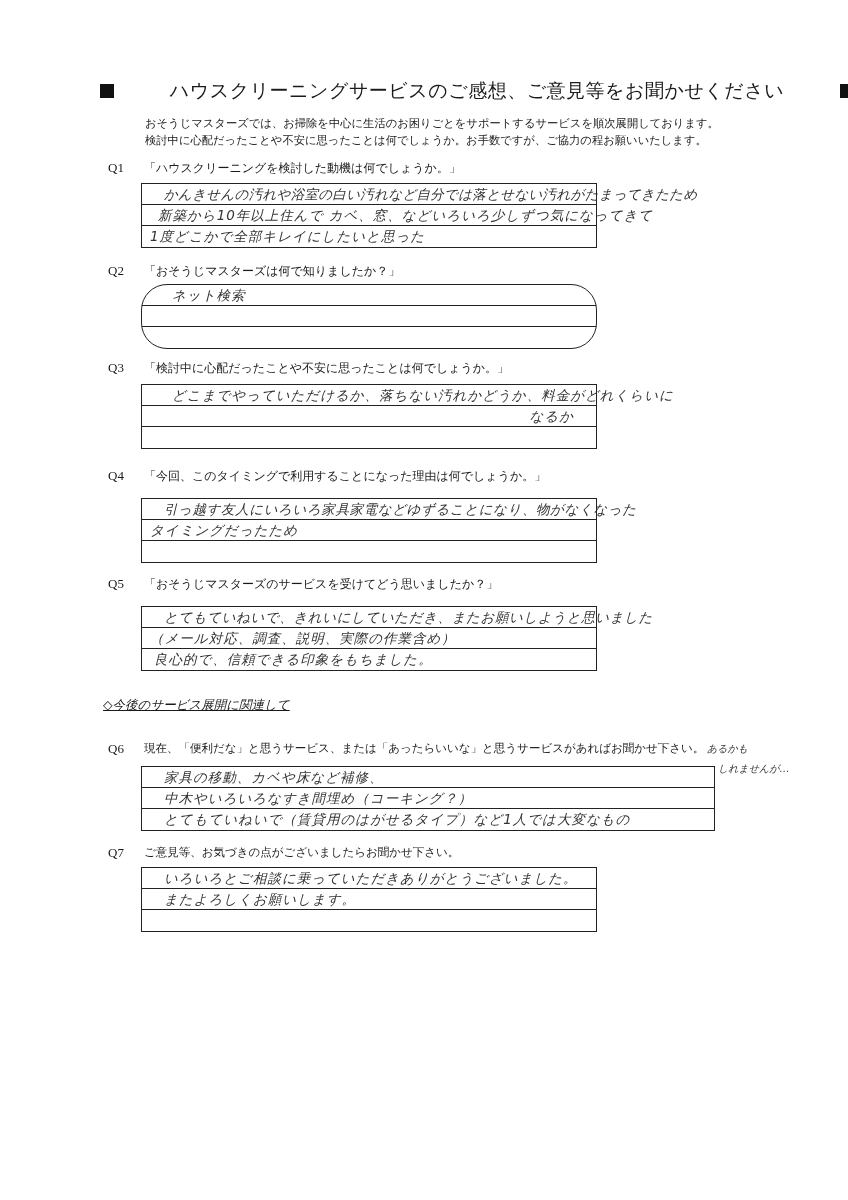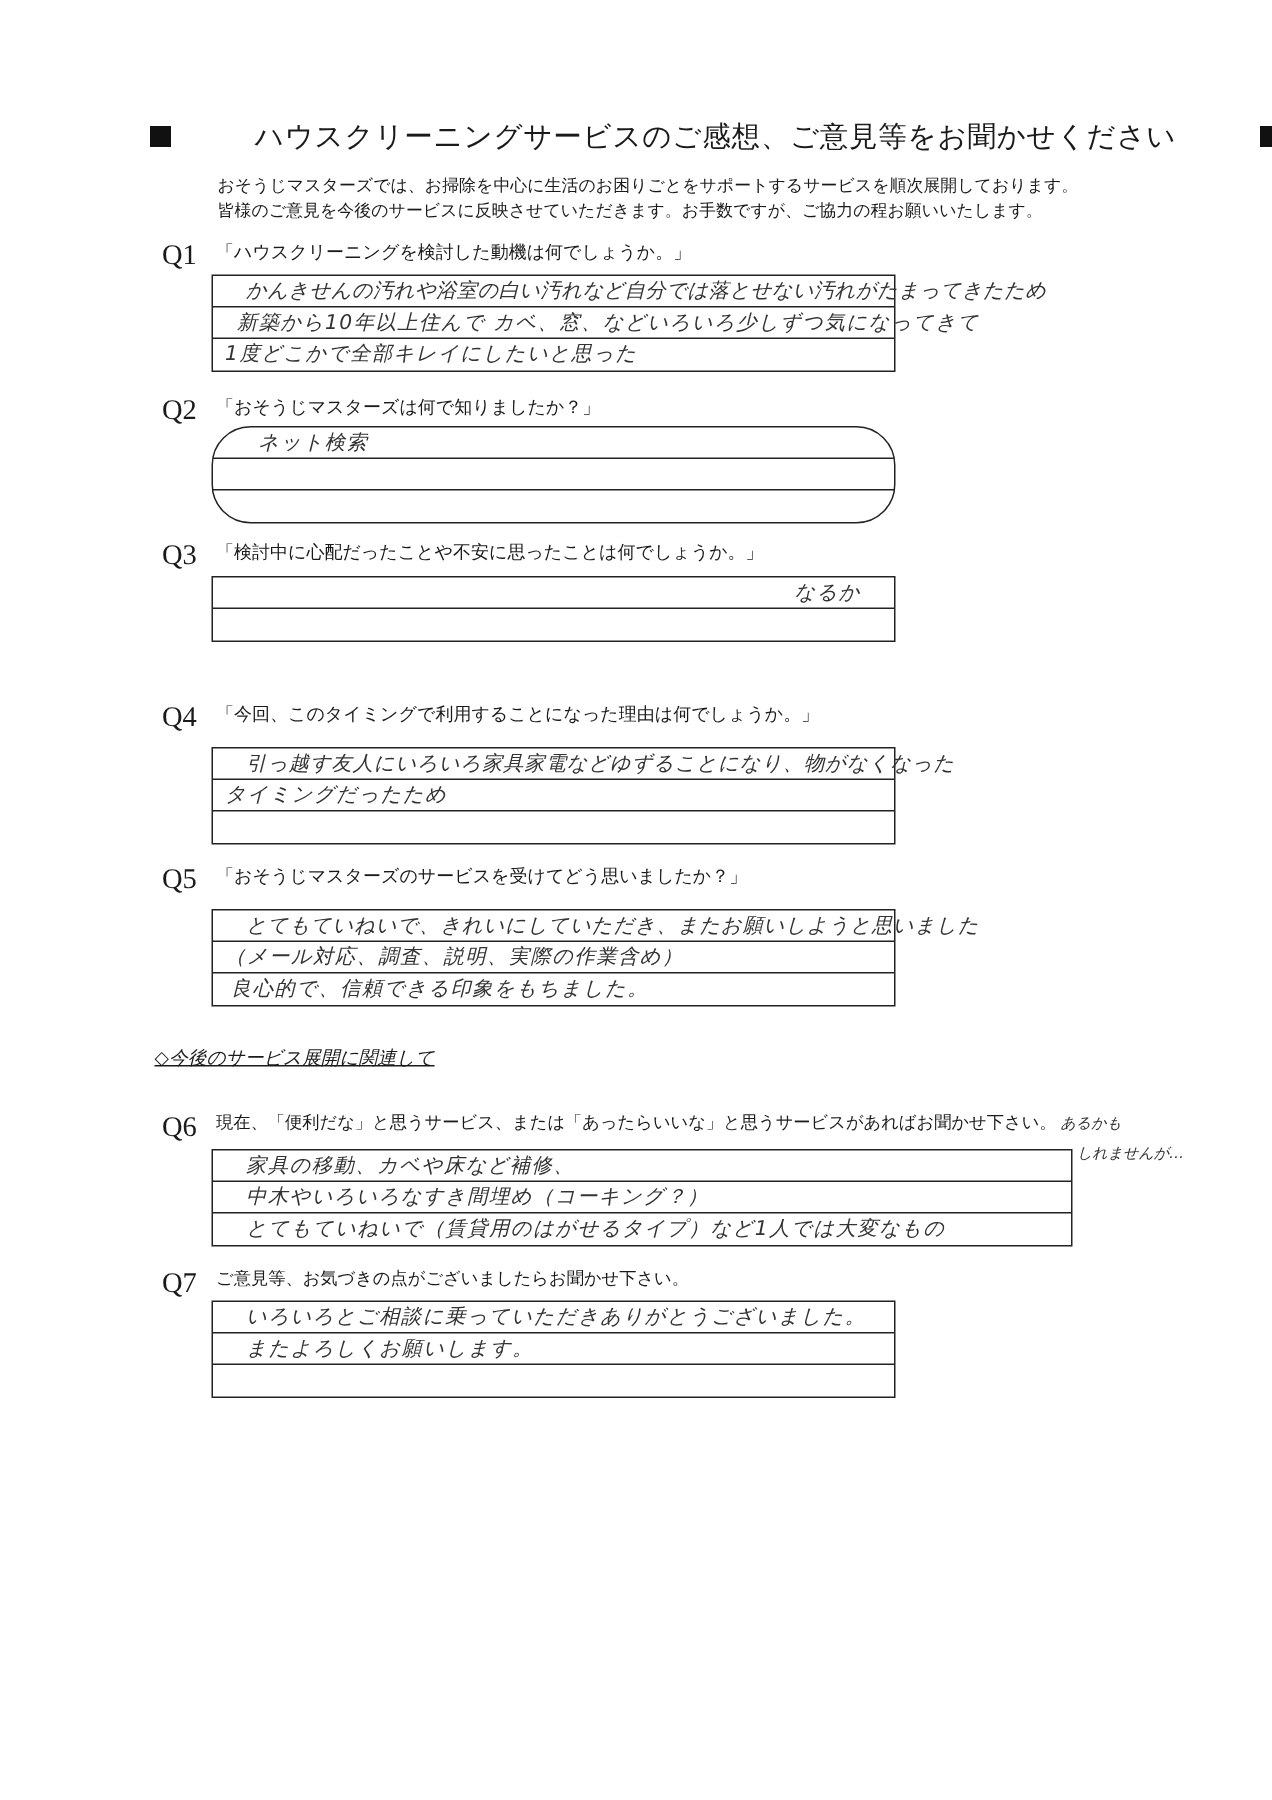--- a/index.html
+++ b/index.html
@@ -5,21 +5,21 @@
   html, body { margin:0; padding:0; background:#fff; }
   body { width:848px; height:1200px; position:relative; overflow:hidden;
          font-family:"DejaVu Serif","Liberation Serif",serif; color:#1a1a1a; }
   .title { position:absolute; left:100px; top:78px; width:754px; height:26px;
            display:flex; align-items:center; justify-content:space-between;
            font-family:"DejaVu Sans","Liberation Sans",sans-serif; font-size:19px; letter-spacing:0.5px; }
   .title .sq { display:inline-block; width:14px; height:14px; background:#111; }
   .title .t { flex:1; text-align:center; }
   .intro { position:absolute; left:145px; top:115px; width:640px; font-size:11.3px; line-height:17px; }
   .q { position:absolute; left:108px; font-size:12px; }
-  .q .num { position:absolute; left:0; top:0; font-family:"Liberation Serif",serif; font-size:19px; }
+  .q .num { position:absolute; left:0; top:0; font-family:"Liberation Serif",serif; font-size:13px; }
   .q .text { position:absolute; left:36px; top:0; white-space:nowrap; }
   .box { position:absolute; left:141px; width:456px; border:1.5px solid #222; box-sizing:border-box; }
   .box .row { height:21px; border-bottom:1px solid #222; box-sizing:border-box; position:relative;
               font-family:"DejaVu Sans","Liberation Sans",sans-serif; font-size:13.5px; line-height:20px;
               color:#333; padding-left:20px; white-space:nowrap; overflow:visible; font-style:italic; letter-spacing:1px; }
   .box .row:last-child { border-bottom:none; }
   .box .row.right { text-align:right; padding-right:22px; }
   .section { position:absolute; left:103px; top:697px; font-size:12.5px; font-style:italic;
              text-decoration:underline; }
   .note { position:absolute; font-family:"DejaVu Sans","Liberation Sans",sans-serif; font-size:10px;
@@ -29,21 +29,21 @@
 <body>
 
 <div class="title">
   <span class="sq"></span>
   <span class="t">ハウスクリーニングサービスのご感想、ご意見等をお聞かせください</span>
   <span class="sq"></span>
 </div>
 
 <div class="intro">
   <div>おそうじマスターズでは、お掃除を中心に生活のお困りごとをサポートするサービスを順次展開しております。</div>
-  <div>皆様のご意見を今後のサービスに反映させていただきます。お手数ですが、ご協力の程お願いいたします。</div>
+  <div>検討中に心配だったことや不安に思ったことは何でしょうか。お手数ですが、ご協力の程お願いいたします。</div>
 </div>
 
 <div class="q" style="top:160px;">
   <span class="num">Q1</span>
   <span class="text">「ハウスクリーニングを検討した動機は何でしょうか。」</span>
 </div>
 <div class="box" style="top:183px;">
   <div class="row" style="padding-left:22px;letter-spacing:0.3px;">かんきせんの汚れや浴室の白い汚れなど自分では落とせない汚れがたまってきたため</div>
   <div class="row" style="padding-left:16px;">新築から10年以上住んで カベ、窓、などいろいろ少しずつ気になってきて</div>
   <div class="row" style="padding-left:8px;">1度どこかで全部キレイにしたいと思った</div>
@@ -57,20 +57,21 @@
   <div class="row" style="padding-left:30px;">ネット検索</div>
   <div class="row"></div>
   <div class="row"></div>
 </div>
 
 <div class="q" style="top:360px;">
   <span class="num">Q3</span>
   <span class="text">「検討中に心配だったことや不安に思ったことは何でしょうか。」</span>
 </div>
 <div class="box" style="top:384px;">
+  <div class="row" style="padding-left:30px;">どこまでやっていただけるか、落ちない汚れかどうか、料金がどれくらいに</div>
   <div class="row right">なるか</div>
   <div class="row"></div>
 </div>
 
 <div class="q" style="top:468px;">
   <span class="num">Q4</span>
   <span class="text">「今回、このタイミングで利用することになった理由は何でしょうか。」</span>
 </div>
 <div class="box" style="top:498px;">
   <div class="row" style="padding-left:22px;letter-spacing:0.6px;text-align:right;">引っ越す友人にいろいろ家具家電などゆずることになり、物がなくなった</div>

